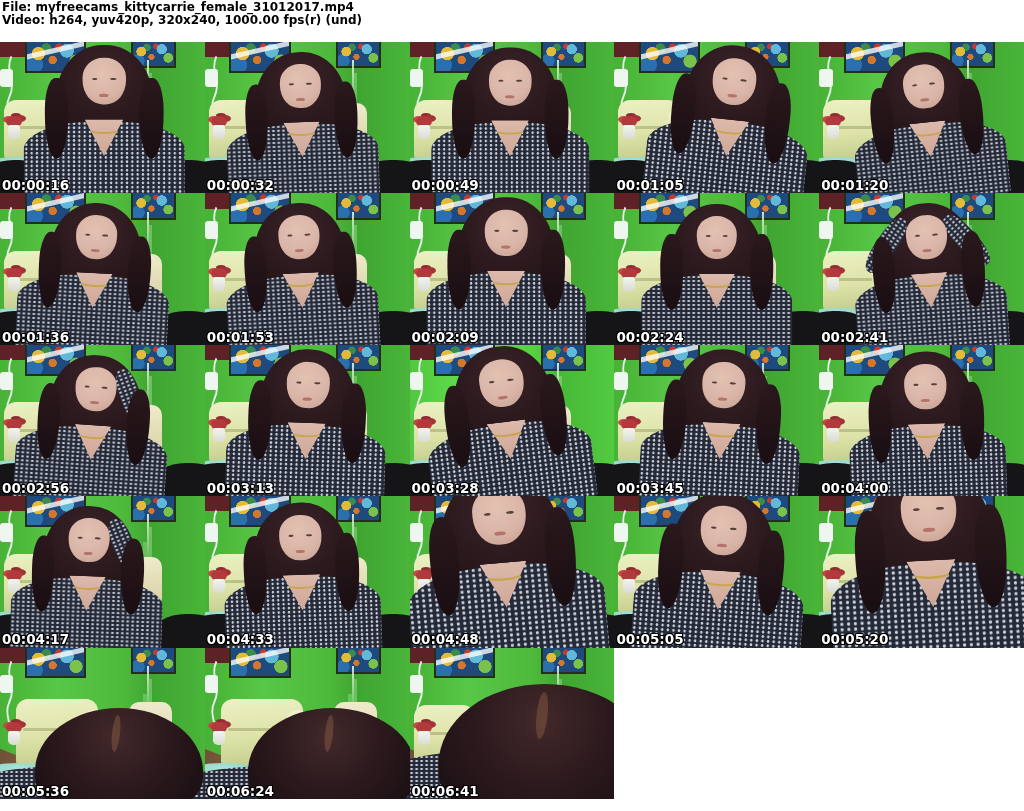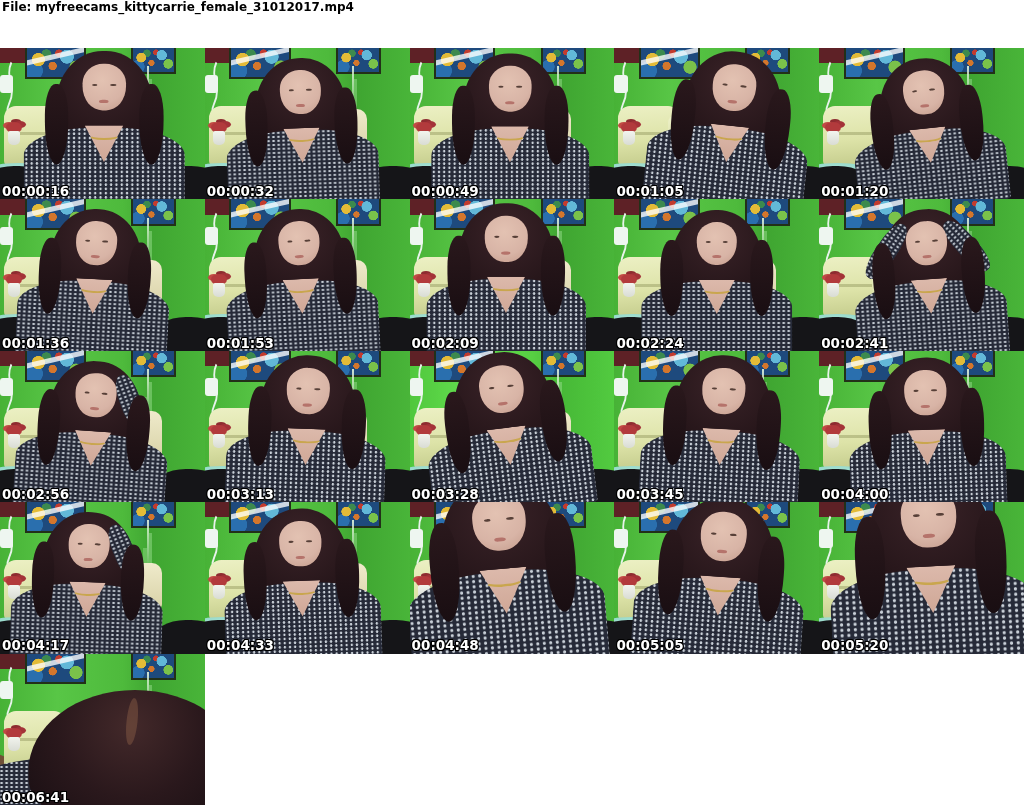--- a/index.html
+++ b/index.html
@@ -1,17 +1,17 @@
 <!DOCTYPE html>
 <html><head>
 <meta charset="utf-8">
 <style>
   html,body{margin:0;padding:0;background:#fff;}
   body{width:1024px;height:811px;overflow:hidden;font-family:"DejaVu Sans",sans-serif;}
-  .header{width:1024px;height:48px;background:#ffffff;padding:1px 0 16px 2px;box-sizing:border-box;}
+  .header{width:1024px;height:42px;background:#ffffff;padding:1px 0 16px 2px;box-sizing:border-box;}
   .hline{font-size:12px;line-height:13px;font-weight:bold;color:#000;white-space:nowrap;}
   .grid{width:1024px;height:757px;display:grid;grid-template-columns:repeat(5,1fr);grid-template-rows:repeat(5,1fr);}
   .cell{position:relative;overflow:hidden;}
   .cell *{position:absolute;}
   
   .wall{inset:0;z-index:0;background:linear-gradient(90deg,#47b236 0%,#58c646 28%,#4eba3c 60%,#3fa531 74%,#49b539 100%);filter:brightness(var(--wl,1));}
   .corner{left:0;top:0;width:15%;height:10%;background:#5e2126;z-index:1;}
   
   .art{background-color:#1e4a7d;border:2px solid #223018;border-top:none;z-index:2;overflow:hidden;
        background-image:
@@ -78,20 +78,21 @@
   .v-headbig .shoulders{height:34%;}
   
   .ts{left:2px;bottom:1px;z-index:9;font-size:13.5px;font-weight:bold;color:#fff;line-height:1.05;letter-spacing:0;
       text-shadow:-1px -1px 0 #000,1px -1px 0 #000,-1px 1px 0 #000,1px 1px 0 #000,0 1px 0 #000,1px 0 0 #000,0 -1px 0 #000,-1px 0 0 #000;}
 </style>
 </head>
 <body>
 
 <div class="header">
   <div class="hline">File: myfreecams_kittycarrie_female_31012017.mp4</div>
+  <div class="hline">Video: h264, yuv420p, 320x240, 1000.00 fps(r) (und)</div>
 </div>
 
 <div class="grid">
     <div class="cell v-mid" style="--fx: 1%; --fs: 1.06; --rot: 0deg; --hx: 50%; --wl: 1;">
     <div class="wall"></div>
     <div class="corner"></div>
     <div class="art art-l"></div>
     <div class="art art-r"></div>
     <div class="vine"></div>
     <svg class="lamp" viewBox="0 0 20 100" preserveAspectRatio="none">
@@ -783,20 +784,60 @@
       <div class="strand strand-l"></div>
       <div class="strand strand-r"></div>
       <div class="face">
         <div class="eye eye-l"></div>
         <div class="eye eye-r"></div>
         <div class="lips"></div>
       </div>
     </div>
 
     <span class="ts">00:05:20</span>
+  </div>
+    <div class="cell v-head" style="--fx: 0%; --fs: 1; --rot: 0deg; --hx: 58%; --wl: 1;">
+    <div class="wall"></div>
+    <div class="corner"></div>
+    <div class="art art-l"></div>
+    <div class="art art-r"></div>
+    <div class="vine"></div>
+    <svg class="lamp" viewBox="0 0 20 100" preserveAspectRatio="none">
+      <path d="M12 4 C2 22 20 34 9 52 C0 68 16 80 8 98" fill="none" stroke="#e7f3ea" stroke-width="2.6"></path>
+    </svg>
+    <div class="shade"></div>
+    <div class="floor"></div>
+    <div class="couch"></div>
+    <div class="armchair"></div>
+    <div class="flowers"></div>
+    <div class="table"></div>
+
+    <div class="shoulders"></div>
+    <div class="bighair"></div>
+    <span class="ts">00:05:36</span>
+  </div>
+    <div class="cell v-head" style="--fx: 0%; --fs: 1; --rot: 0deg; --hx: 62%; --wl: 1;">
+    <div class="wall"></div>
+    <div class="corner"></div>
+    <div class="art art-l"></div>
+    <div class="art art-r"></div>
+    <div class="vine"></div>
+    <svg class="lamp" viewBox="0 0 20 100" preserveAspectRatio="none">
+      <path d="M12 4 C2 22 20 34 9 52 C0 68 16 80 8 98" fill="none" stroke="#e7f3ea" stroke-width="2.6"></path>
+    </svg>
+    <div class="shade"></div>
+    <div class="floor"></div>
+    <div class="couch"></div>
+    <div class="armchair"></div>
+    <div class="flowers"></div>
+    <div class="table"></div>
+
+    <div class="shoulders"></div>
+    <div class="bighair"></div>
+    <span class="ts">00:06:24</span>
   </div>
     <div class="cell v-headbig" style="--fx: 0%; --fs: 1; --rot: 0deg; --hx: 66%; --wl: 1;">
     <div class="wall"></div>
     <div class="corner"></div>
     <div class="art art-l"></div>
     <div class="art art-r"></div>
     <div class="vine"></div>
     <svg class="lamp" viewBox="0 0 20 100" preserveAspectRatio="none">
       <path d="M12 4 C2 22 20 34 9 52 C0 68 16 80 8 98" fill="none" stroke="#e7f3ea" stroke-width="2.6"></path>
     </svg>

